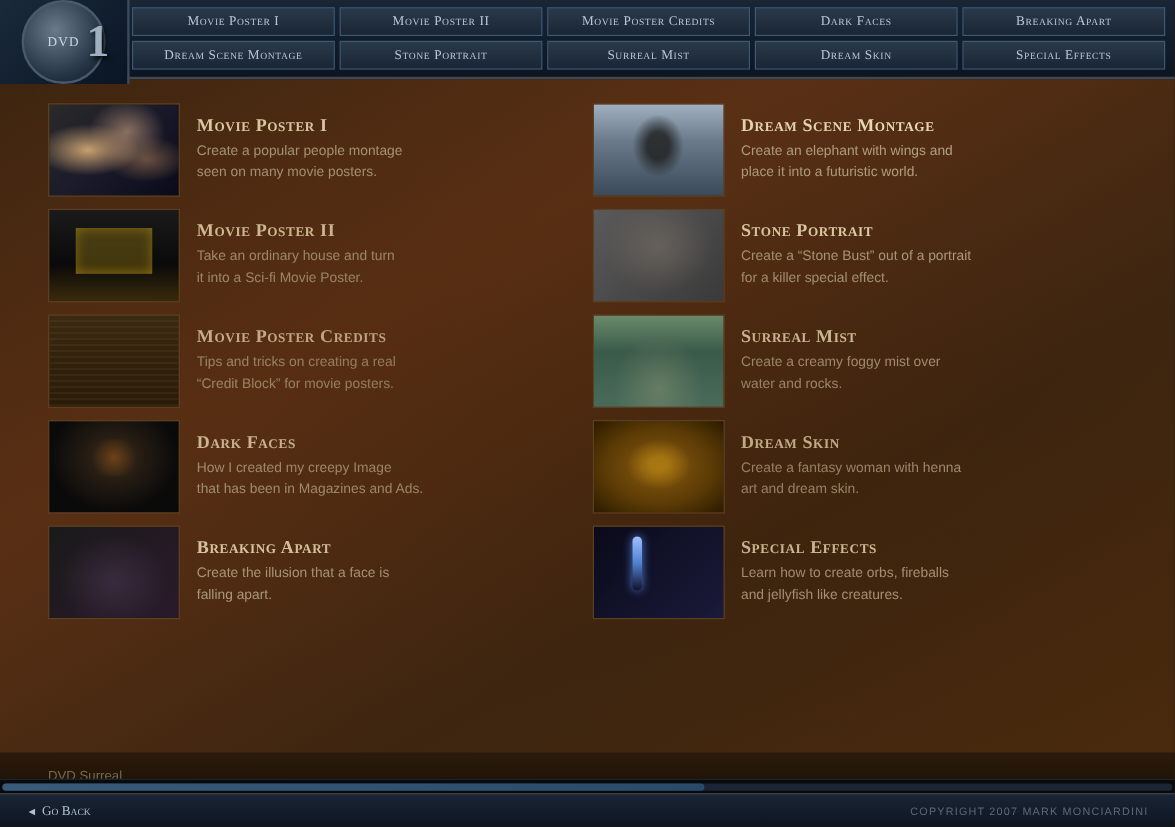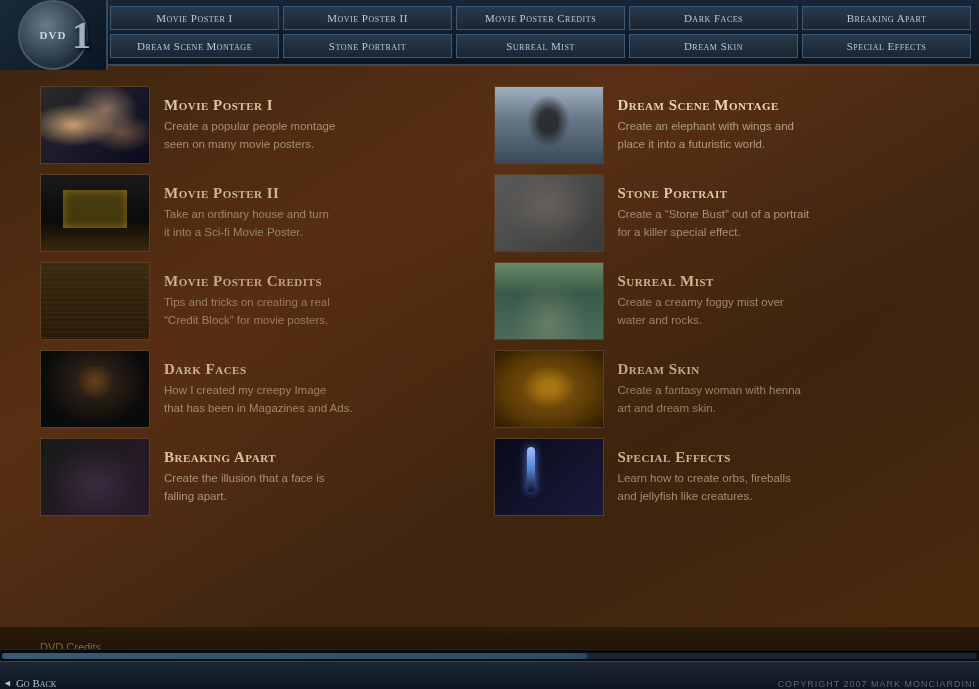--- a/index.html
+++ b/index.html
@@ -43,21 +43,21 @@
       display: flex;
       align-items: center;
       justify-content: center;
       border: 2px solid #4a5a6a;
       position: relative;
     }
 
     .dvd-text {
       color: #c8d8e8;
       font-size: 11px;
-      font-weight: bold;
+      font-weight: normal;
       text-transform: uppercase;
       letter-spacing: 1px;
     }
 
     .dvd-number {
       position: absolute;
       right: -5px;
       top: 50%;
       transform: translateY(-50%);
       font-size: 38px;
@@ -293,23 +293,23 @@
     
     #bottom-bar {
       position: absolute;
       bottom: 0;
       left: 0;
       right: 0;
       height: 28px;
       background: linear-gradient(to bottom, #1a2535, #0d1520);
       border-top: 1px solid #3a4a5a;
       display: flex;
-      align-items: flex-end;
+      align-items: center;
       justify-content: space-between;
-      padding: 0 3px;
+      padding: 0 22px;
     }
 
     #go-back-btn {
       color: #b0c0d0;
       font-size: 11px;
       font-variant: small-caps;
       cursor: pointer;
       display: flex;
       align-items: center;
       gap: 4px;
@@ -460,21 +460,21 @@
         <div class="lesson-thumb thumb-effects"></div>
         <div class="lesson-text">
           <h3>Special Effects</h3>
           <p>Learn how to create orbs, fireballs<br>and jellyfish like creatures.</p>
         </div>
       </div>
     </div>
 </div>
 
 <div id="footer">
-  <span id="dvd-credits-link">DVD Credits</span>
+  <span id="dvd-credits-link">DVD Surreal</span>
 </div>
 
 <div id="scrollbar-area">
   <div class="scroll-track">
     <div class="scroll-thumb"></div>
   </div>
 </div>
 
 <div id="bottom-bar">
   <button id="go-back-btn">Go Back</button>

